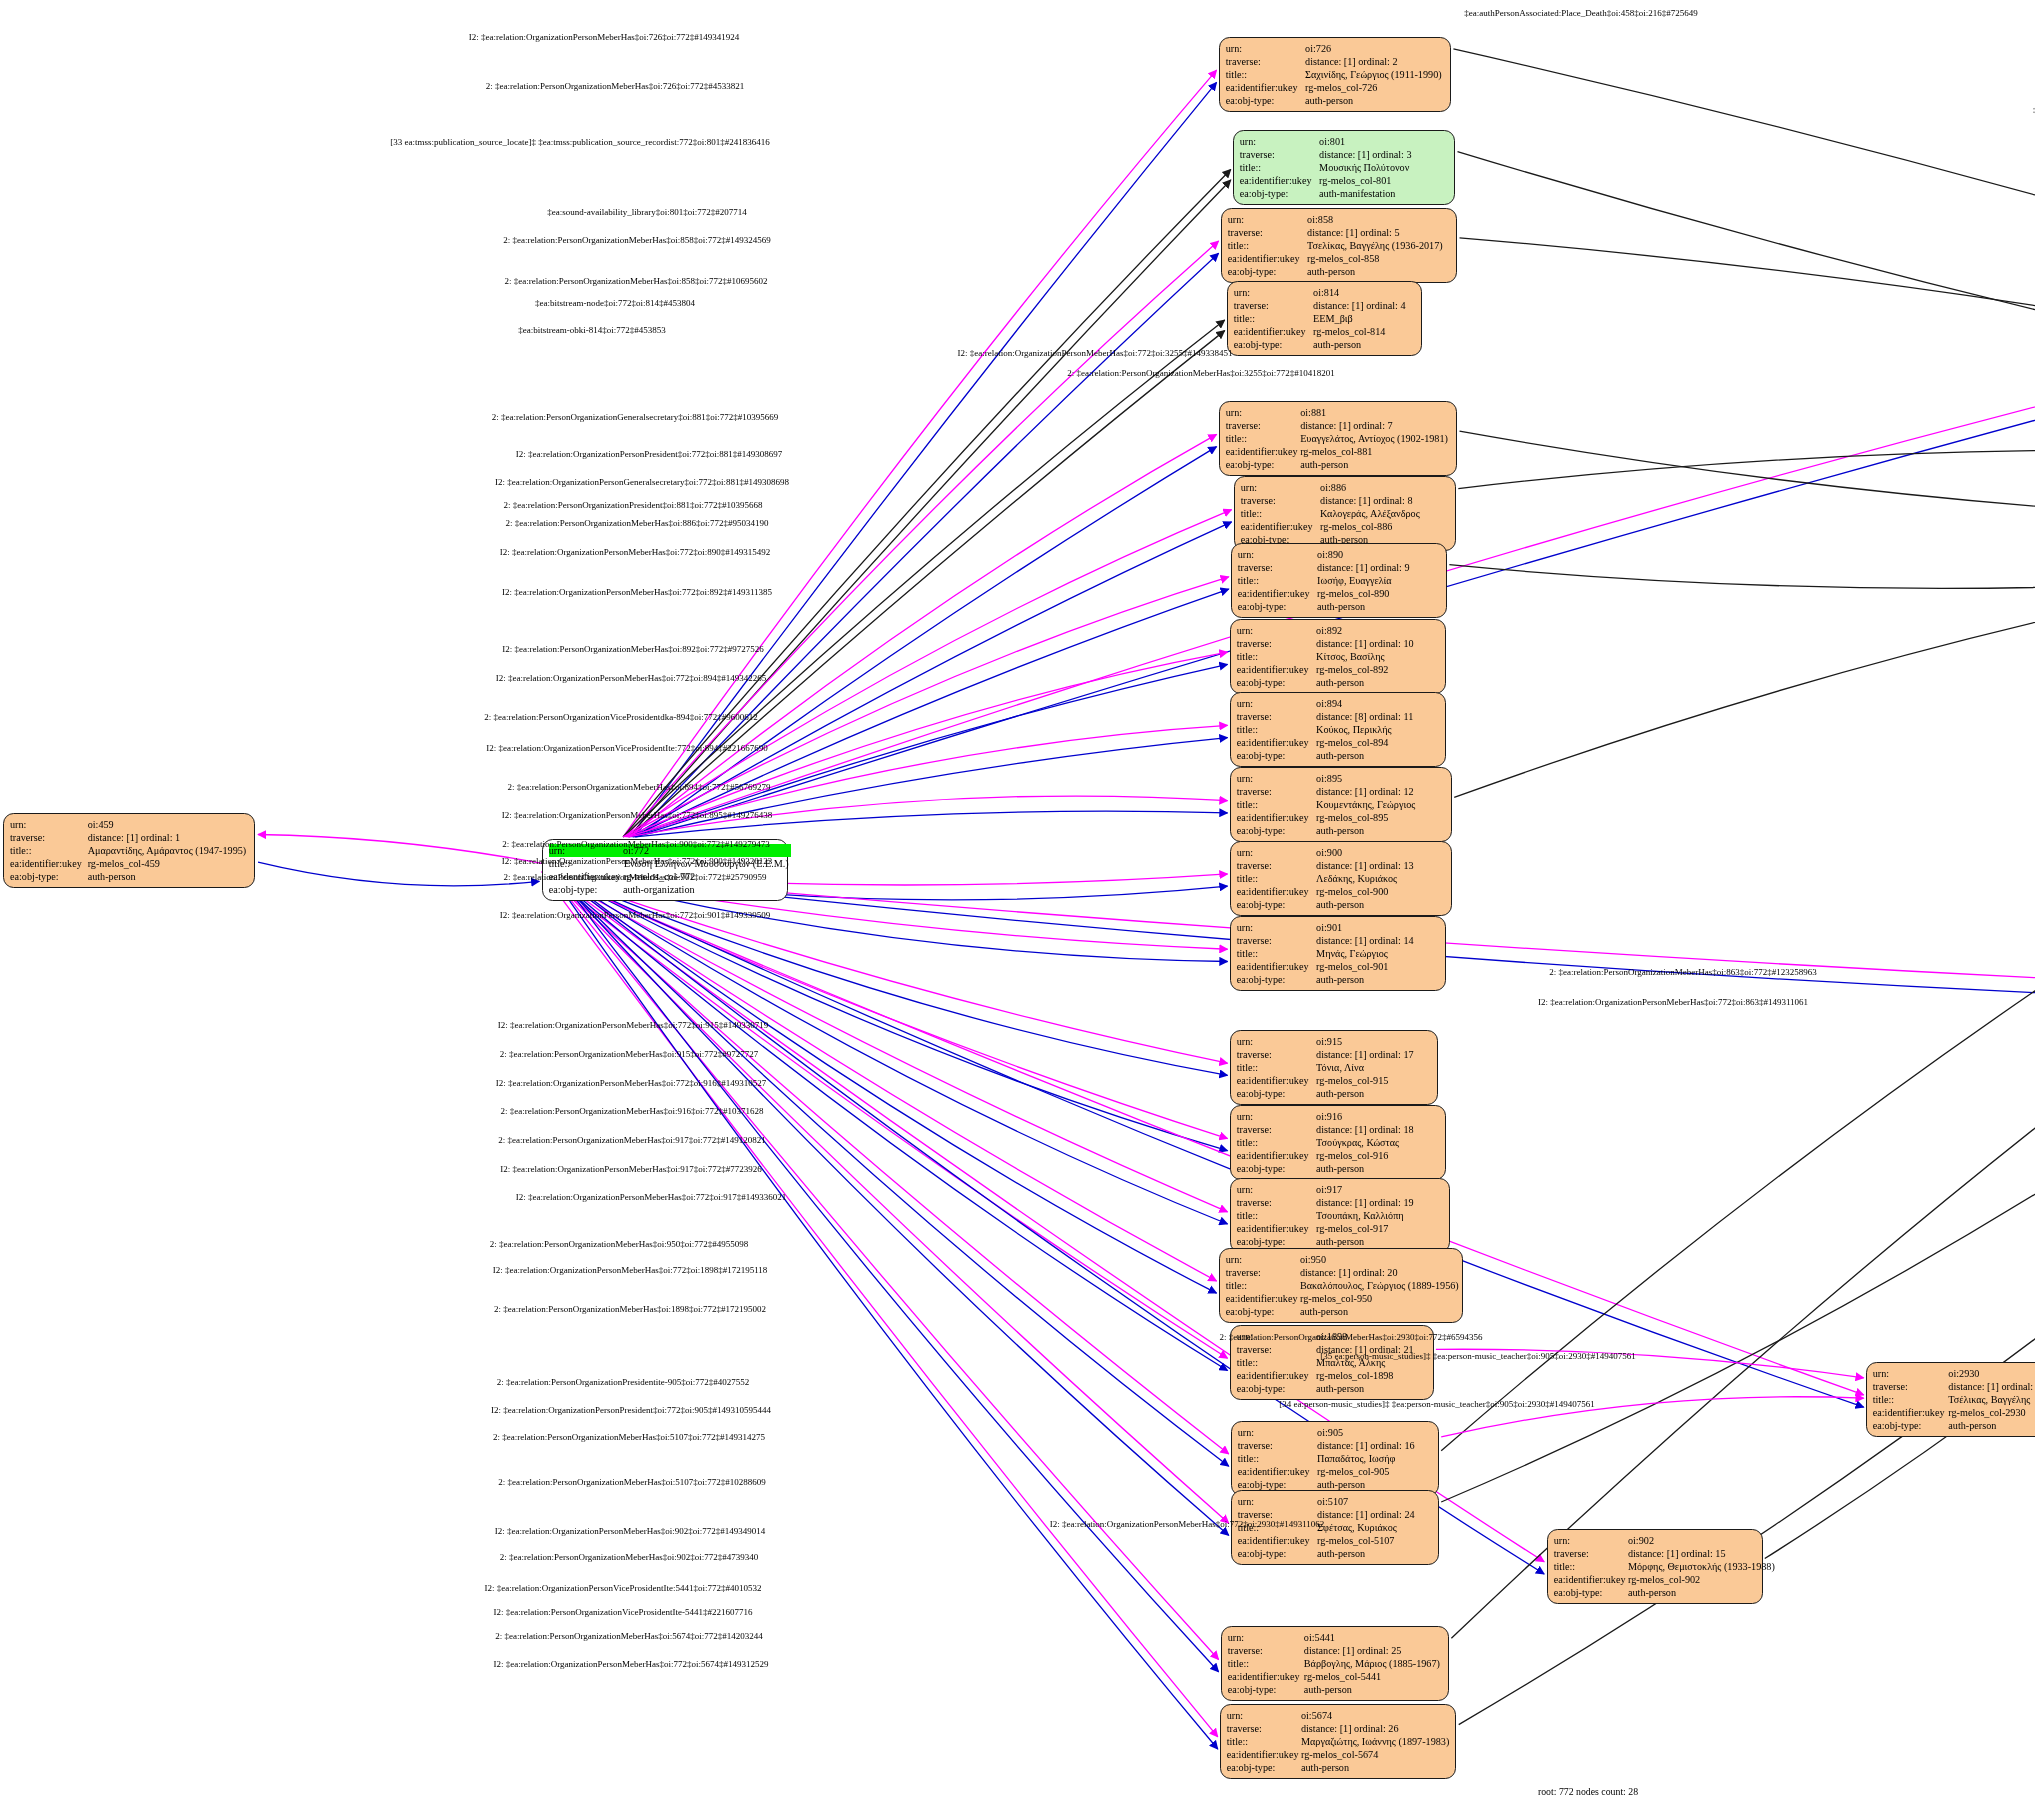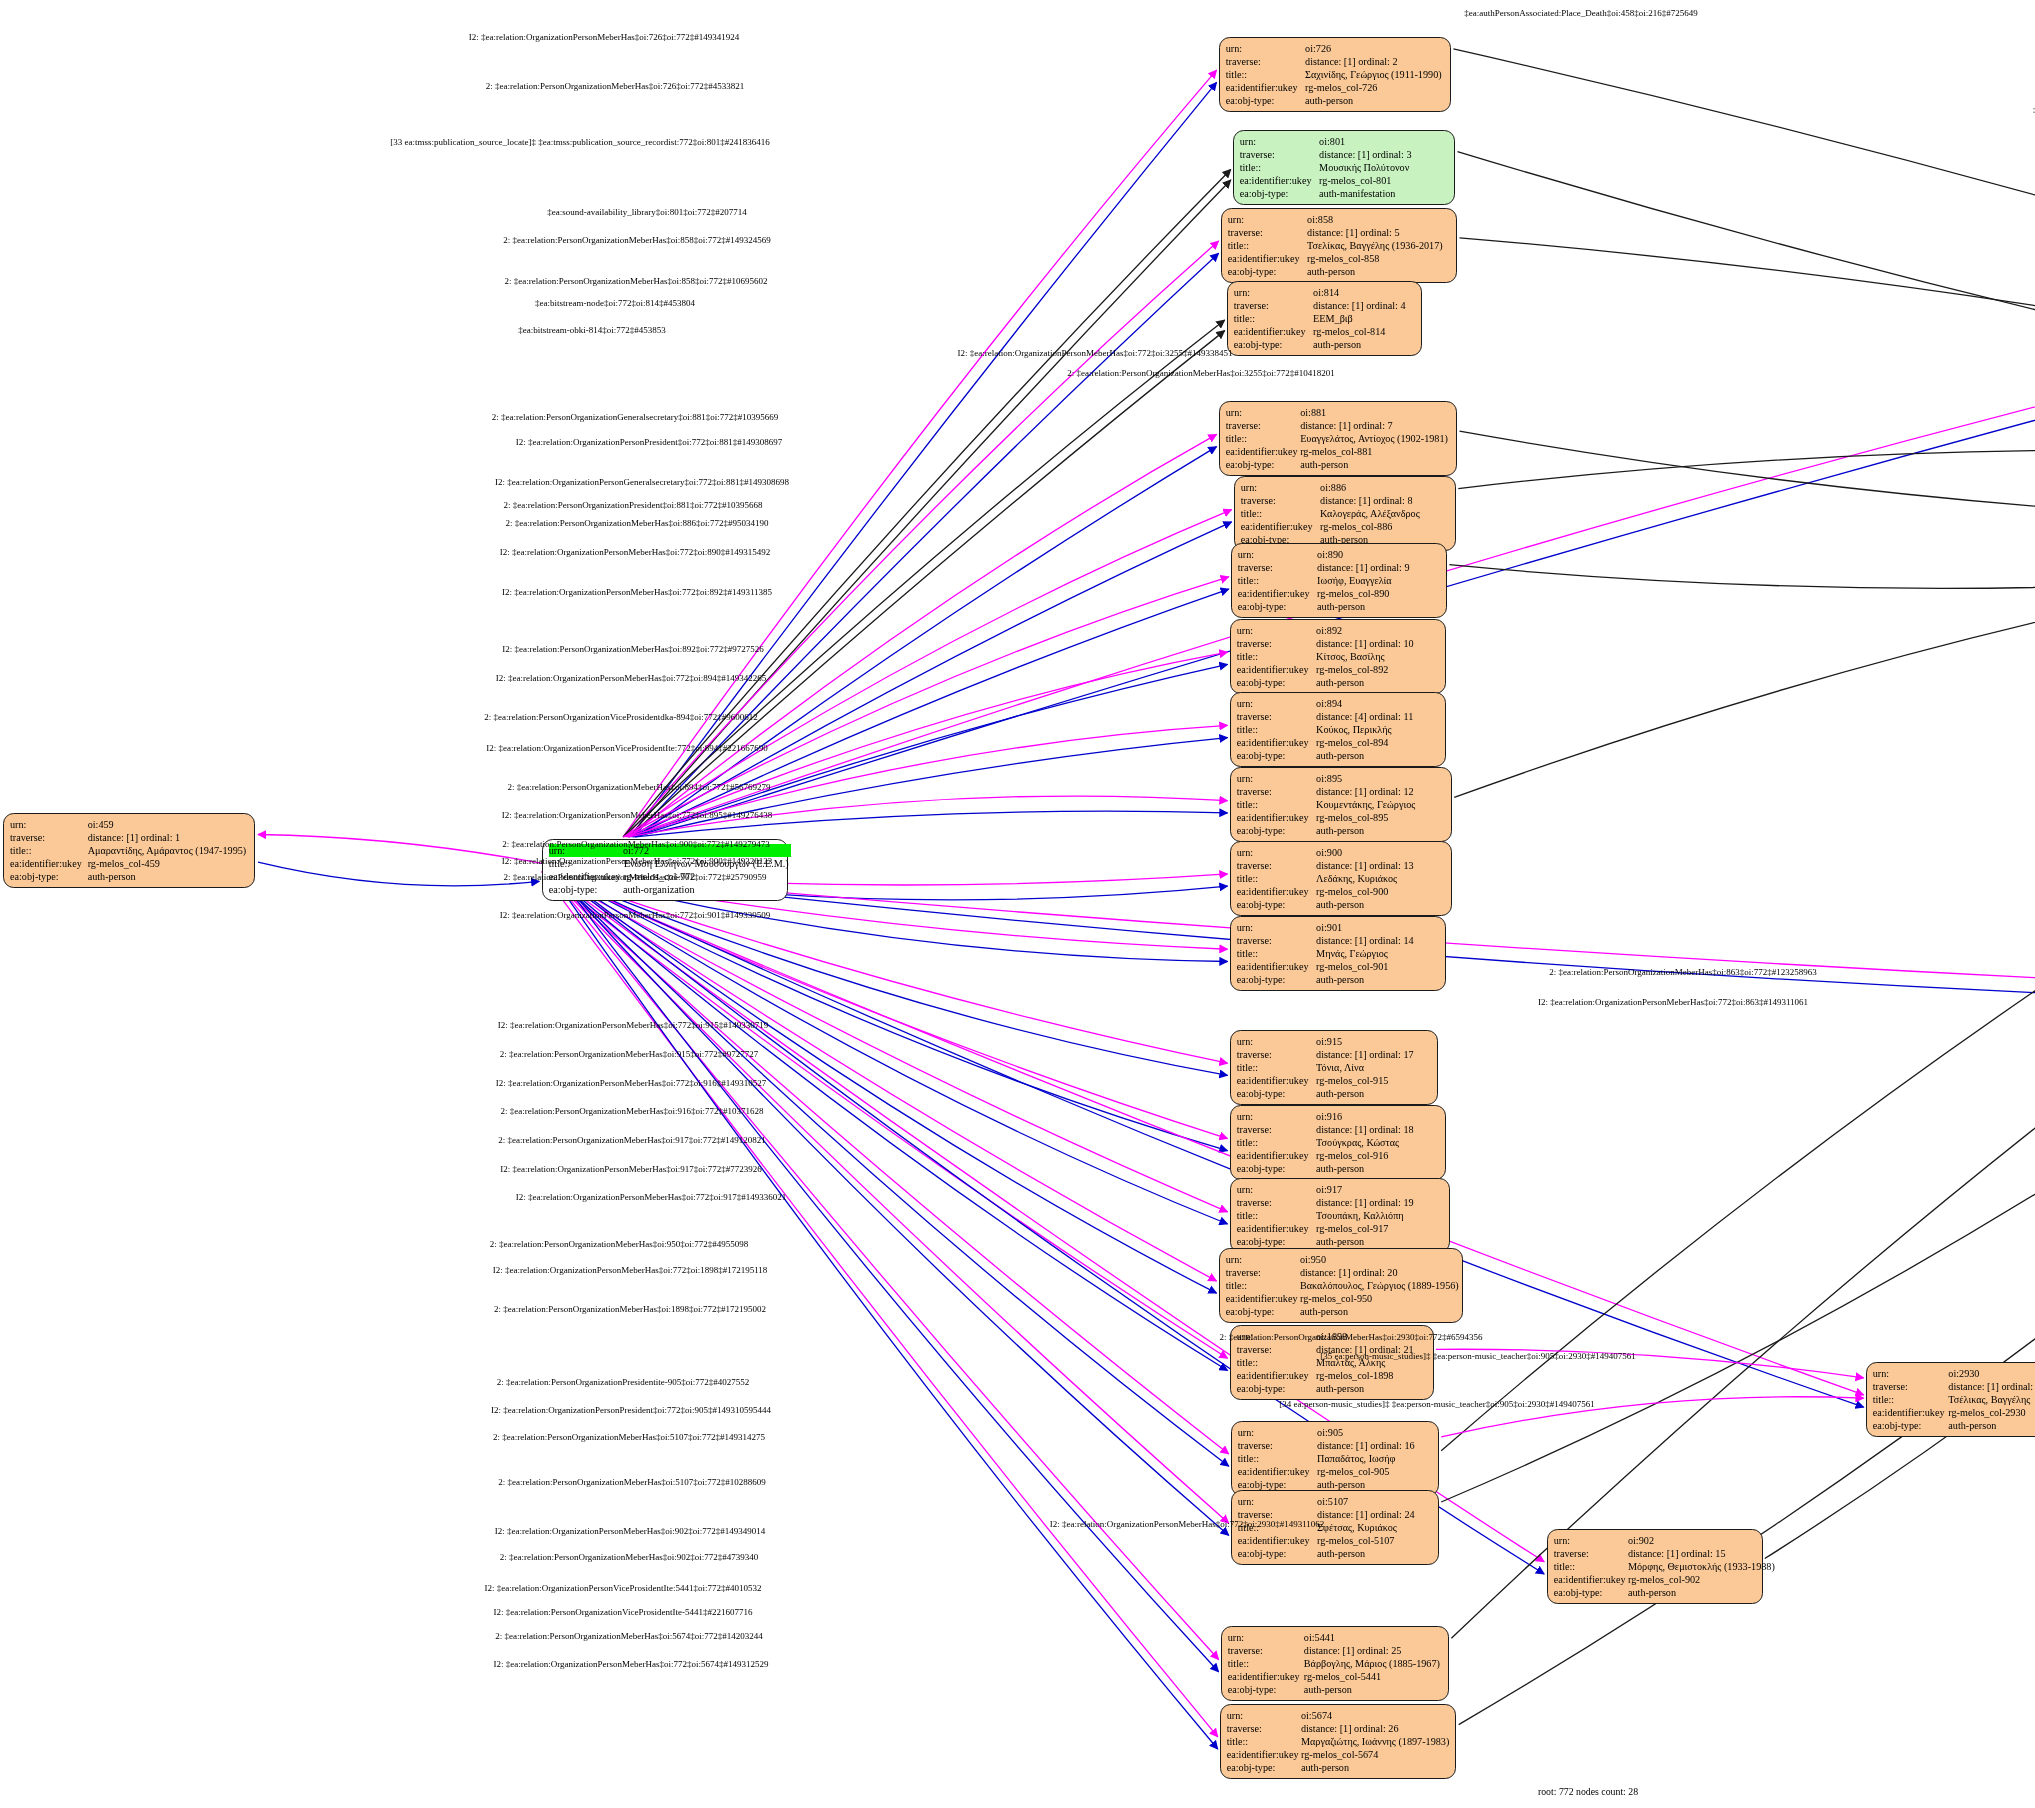--- a/index.html
+++ b/index.html
@@ -396,21 +396,21 @@
       </div>
       <div class="node person" style="left: 1230px; top: 692px; width: 216px;">
         <table>
           <tbody>
             <tr class="">
               <td class="k">urn:</td>
               <td class="v">oi:894</td>
             </tr>
             <tr class="">
               <td class="k">traverse:</td>
-              <td class="v">distance: [4]     ordinal: 11</td>
+              <td class="v">distance: [8]     ordinal: 11</td>
             </tr>
             <tr class="">
               <td class="k">title::</td>
               <td class="v">Κούκος, Περικλής</td>
             </tr>
             <tr class="">
               <td class="k">ea:identifier:ukey</td>
               <td class="v">rg-melos_col-894</td>
             </tr>
             <tr class="">
@@ -792,21 +792,21 @@
       <div class="elabel" style="left: 2143px; top: 110px;">‡ea:authResourceParseOrganizationIdm:772‡oi:2168#10001</div>
       <div class="elabel" style="left: 580px; top: 142px;">[33 ea:tmss:publication_source_locate]‡ ‡ea:tmss:publication_source_recordist:772‡oi:801‡#241836416</div>
       <div class="elabel" style="left: 647px; top: 212px;">‡ea:sound-availability_library‡oi:801‡oi:772‡#207714</div>
       <div class="elabel" style="left: 637px; top: 240px;">2: ‡ea:relation:PersonOrganizationMeberHas‡oi:858‡oi:772‡#149324569</div>
       <div class="elabel" style="left: 636px; top: 281px;">2: ‡ea:relation:PersonOrganizationMeberHas‡oi:858‡oi:772‡#10695602</div>
       <div class="elabel" style="left: 615px; top: 303px;">‡ea:bitstream-node‡oi:772‡oi:814‡#453804</div>
       <div class="elabel" style="left: 592px; top: 330px;">‡ea:bitstream-obki-814‡oi:772‡#453853</div>
       <div class="elabel" style="left: 1095px; top: 353px;">I2: ‡ea:relation:OrganizationPersonMeberHas‡oi:772‡oi:3255‡#149338451</div>
       <div class="elabel" style="left: 1201px; top: 373px;">2: ‡ea:relation:PersonOrganizationMeberHas‡oi:3255‡oi:772‡#10418201</div>
       <div class="elabel" style="left: 635px; top: 417px;">2: ‡ea:relation:PersonOrganizationGeneralsecretary‡oi:881‡oi:772‡#10395669</div>
-      <div class="elabel" style="left: 649px; top: 442px;">I2: ‡ea:relation:OrganizationPersonPresident‡oi:772‡oi:881‡#149308697</div>
+      <div class="elabel" style="left: 649px; top: 454px;">I2: ‡ea:relation:OrganizationPersonPresident‡oi:772‡oi:881‡#149308697</div>
       <div class="elabel" style="left: 642px; top: 482px;">I2: ‡ea:relation:OrganizationPersonGeneralsecretary‡oi:772‡oi:881‡#149308698</div>
       <div class="elabel" style="left: 633px; top: 505px;">2: ‡ea:relation:PersonOrganizationPresident‡oi:881‡oi:772‡#10395668</div>
       <div class="elabel" style="left: 637px; top: 523px;">2: ‡ea:relation:PersonOrganizationMeberHas‡oi:886‡oi:772‡#95034190</div>
       <div class="elabel" style="left: 635px; top: 552px;">I2: ‡ea:relation:OrganizationPersonMeberHas‡oi:772‡oi:890‡#149315492</div>
       <div class="elabel" style="left: 637px; top: 592px;">I2: ‡ea:relation:OrganizationPersonMeberHas‡oi:772‡oi:892‡#149311385</div>
       <div class="elabel" style="left: 633px; top: 649px; text-align: right;">I2: ‡ea:relation:PersonOrganizationMeberHas‡oi:892‡oi:772‡#9727526</div>
       <div class="elabel" style="left: 631px; top: 678px;">I2: ‡ea:relation:OrganizationPersonMeberHas‡oi:772‡oi:894‡#149342265</div>
       <div class="elabel" style="left: 621px; top: 717px;">2: ‡ea:relation:PersonOrganizationViceProsidentdka-894‡oi:772‡#9600612</div>
       <div class="elabel" style="left: 627px; top: 748px;">I2: ‡ea:relation:OrganizationPersonViceProsidentIte:772‡oi:894‡#221667690</div>
       <div class="elabel" style="left: 639px; top: 787px;">2: ‡ea:relation:PersonOrganizationMeberHas‡oi:894‡oi:772‡#56769279</div>

